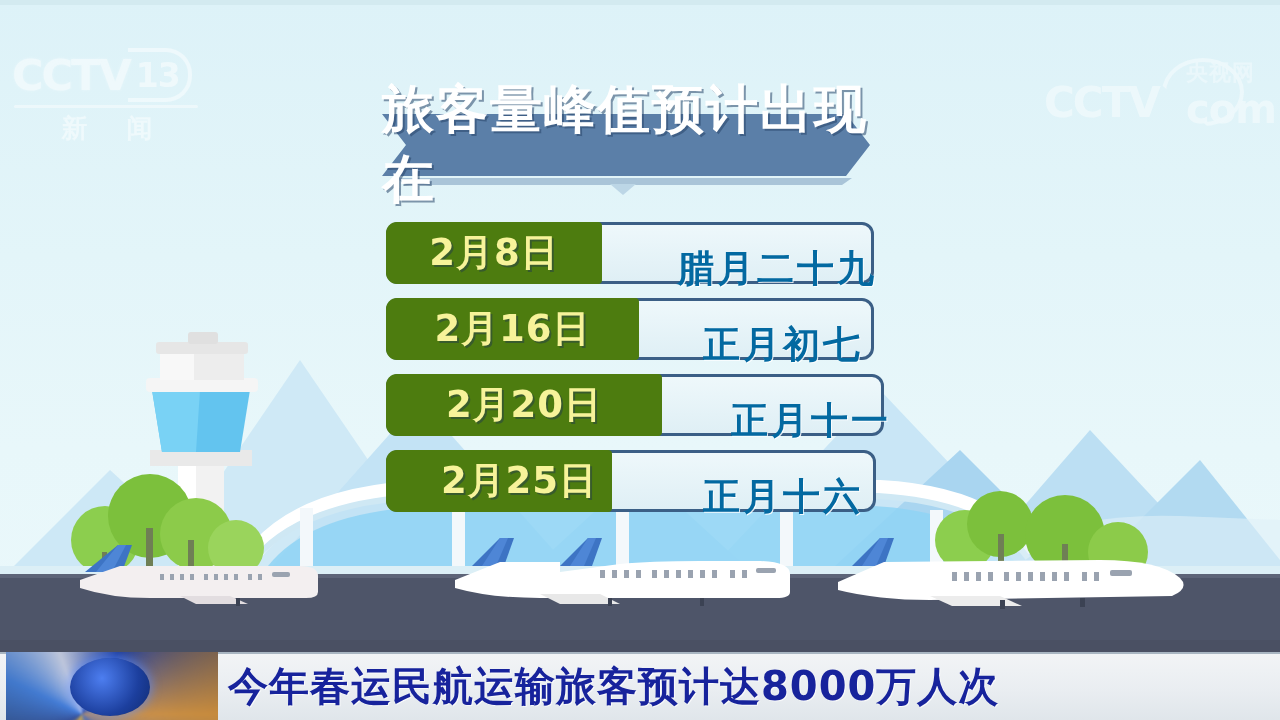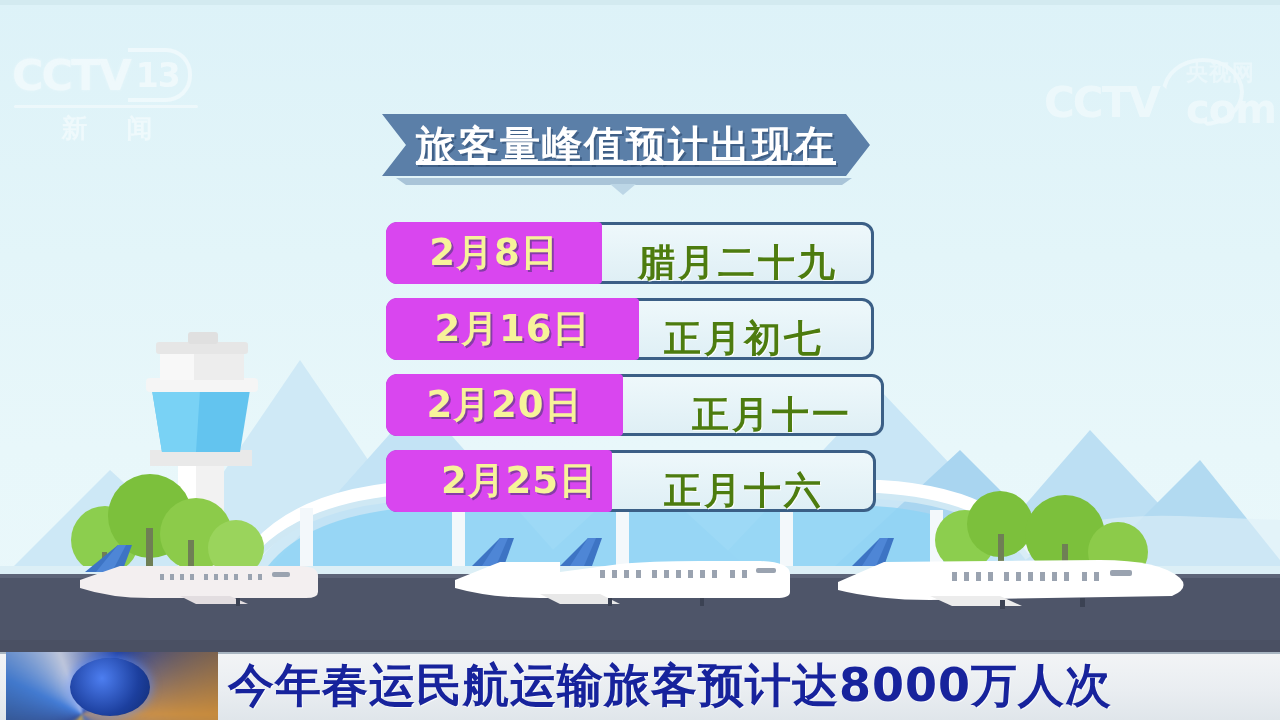--- a/index.html
+++ b/index.html
@@ -31,21 +31,21 @@
         rgba(255,255,255,.3) 300deg, rgba(255,200,60,.9) 360deg);
       filter:blur(1px);opacity:.85;}
   .globe:after{content:"";position:absolute;left:64px;top:6px;width:80px;height:58px;border-radius:50%;
       background:radial-gradient(circle at 40% 35%, #4d7ef0 0%, #1c3f9e 60%, #102a6e 100%);
       box-shadow:0 0 8px 3px rgba(90,140,255,.5);}
   .globe-land{position:absolute;left:92px;top:14px;width:44px;height:42px;
       background:#2b3a6e;opacity:.8;
       clip-path:polygon(10% 10%,60% 0%,75% 25%,95% 35%,70% 55%,80% 90%,40% 75%,20% 95%,0% 50%);}
   .chyron-text{position:absolute;left:228px;top:652px;width:1050px;height:68px;
       display:flex;align-items:center;
-      font-size:46px;font-weight:700;color:#17239c;letter-spacing:1px;
+      font-size:40px;font-weight:700;color:#17239c;letter-spacing:1px;
       font-family:"DejaVu Sans","Liberation Sans",sans-serif;
       text-shadow:1px 1px 0 rgba(255,255,255,.7);}
 
   
   .cctv13{position:absolute;left:8px;top:48px;width:200px;height:100px;opacity:.52;}
   .cctv13 .row1{display:flex;align-items:center;gap:4px;padding-left:4px;}
   .cctv13 .ct{font-size:43px;font-weight:700;color:rgba(255,255,255,.92);letter-spacing:-2px;
                font-family:"DejaVu Sans","Liberation Sans",sans-serif;
                text-shadow:0 0 3px rgba(255,255,255,.6);}
   .cctv13 .ring{width:60px;height:46px;border:4px solid rgba(255,255,255,.9);
@@ -71,49 +71,49 @@
   .ribbon-wrap{position:absolute;left:382px;top:114px;width:488px;height:74px;}
   .ribbon{position:absolute;left:0;top:0;width:488px;height:62px;background:#5b7fa8;
           clip-path:polygon(0 0, 24px 31px, 0 62px, 464px 62px, 488px 31px, 464px 0);}
   .ribbon-shadow{position:absolute;left:14px;top:64px;width:456px;height:7px;background:#a9c4d8;
           clip-path:polygon(0 0,100% 0,calc(100% - 10px) 100%,10px 100%);}
   .ribbon-tail{position:absolute;left:228px;top:70px;width:0;height:0;
           border-left:13px solid transparent;border-right:13px solid transparent;
           border-top:11px solid #bcd6e6;}
   .ribbon-text{position:absolute;left:0;top:0;width:488px;height:62px;
           display:flex;align-items:center;justify-content:center;
-          font-size:40px;font-weight:700;color:#ffffff;letter-spacing:2px;
+          font-size:52px;font-weight:700;color:#ffffff;letter-spacing:2px;
           font-family:"DejaVu Sans","Liberation Sans",sans-serif;
-          text-shadow:2px 2px 0 rgba(40,70,105,.55);text-decoration:underline;}
+          text-shadow:2px 2px 0 rgba(40,70,105,.55);}
 
   
   .rows{position:absolute;left:386px;top:222px;width:510px;}
   .row{position:relative;height:62px;margin-bottom:14px;}
   .row .outer{position:absolute;left:0;top:0;height:62px;
        border:3px solid #3b5f86;border-radius:12px;
        background:linear-gradient(180deg,#eef8fb 0%,#dfeff5 100%);
        box-sizing:border-box;}
-  .row .pill{position:absolute;left:0;top:0;height:62px;background:#d946ef;
+  .row .pill{position:absolute;left:0;top:0;height:62px;background:#4d7c0f;
        border-radius:11px 4px 4px 11px;
        display:flex;align-items:center;justify-content:center;box-sizing:border-box;}
   .row .date{font-size:37px;font-weight:700;color:#f7f39a;letter-spacing:1px;
        font-family:"DejaVu Sans","Liberation Sans",sans-serif;
        text-shadow:2px 2px 0 rgba(30,50,80,.45);}
-  .row .lunar{position:absolute;top:10px;height:62px;display:flex;align-items:center;justify-content:center;
-       font-size:37px;font-weight:700;color:#4d7c0f;letter-spacing:3px;
+  .row .lunar{position:absolute;top:16px;height:62px;display:flex;align-items:center;justify-content:center;
+       font-size:37px;font-weight:700;color:#0369a1;letter-spacing:3px;
        font-family:"DejaVu Sans","Liberation Sans",sans-serif;
-       text-shadow:1px 1px 0 rgba(255,255,255,.85);}
+       text-shadow:1px 1px 0 rgba(255,255,255,.85);padding-left:39px;}
   .row0 .outer{width:488px;}
   .row0 .pill{width:216px;}
   .row0 .lunar{left:216px;width:272px;}
   .row1 .outer{width:488px;}
   .row1 .pill{width:253px;}
   .row1 .lunar{left:228px;width:260px;border-radius:27px;}
   .row2 .outer{width:498px;}
-  .row2 .pill{width:237px;}
+  .row2 .pill{width:276px;}
   .row2 .lunar{left:228px;width:316px;}
   .row3 .outer{width:490px;}
   .row3 .pill{width:226px;padding-left:40px;}
   .row3 .lunar{left:226px;width:264px;}
 </style>
 </head>
 <body>
 
 <div id="stage">
 

